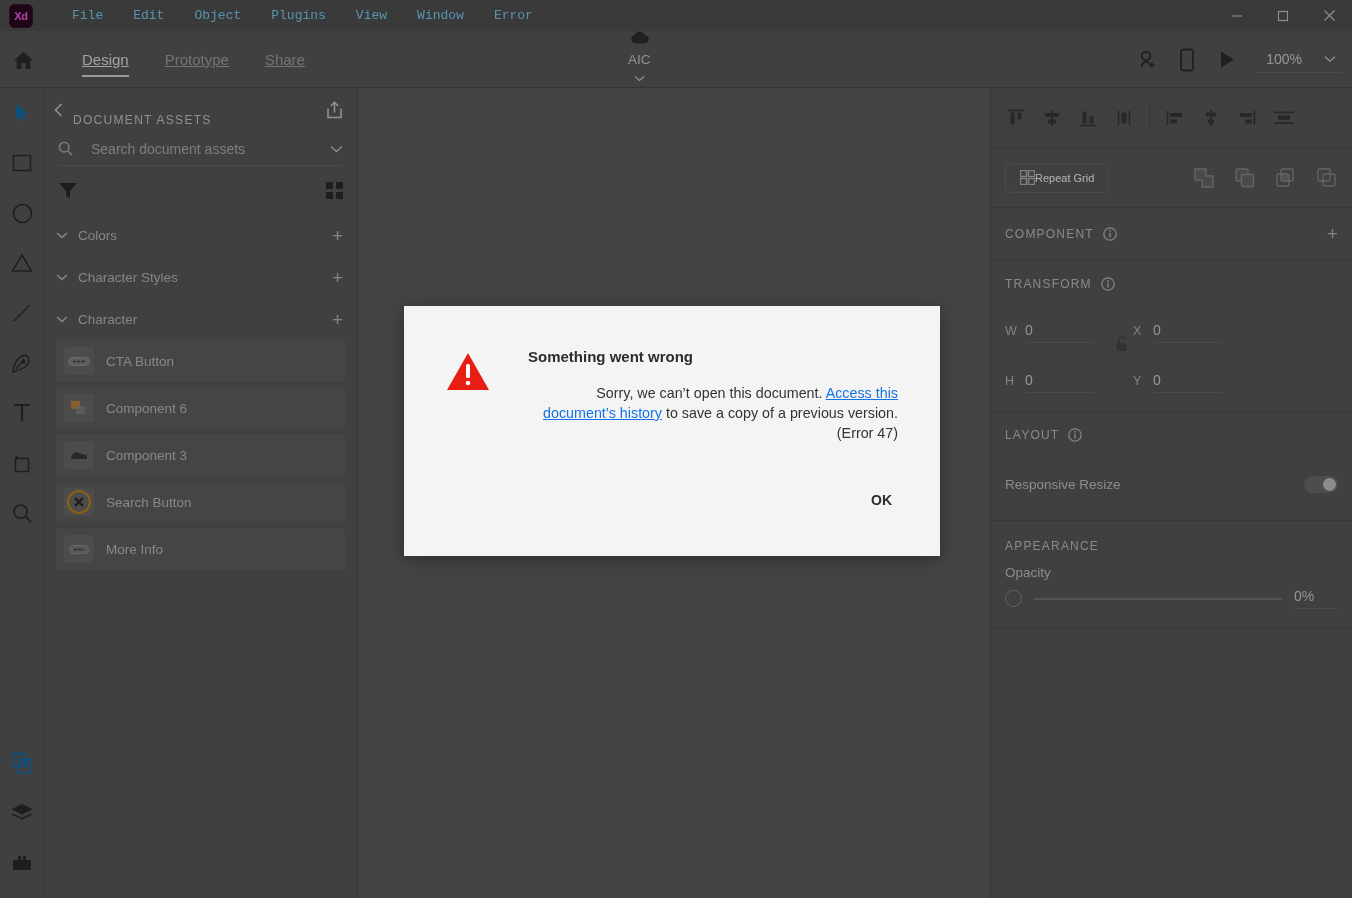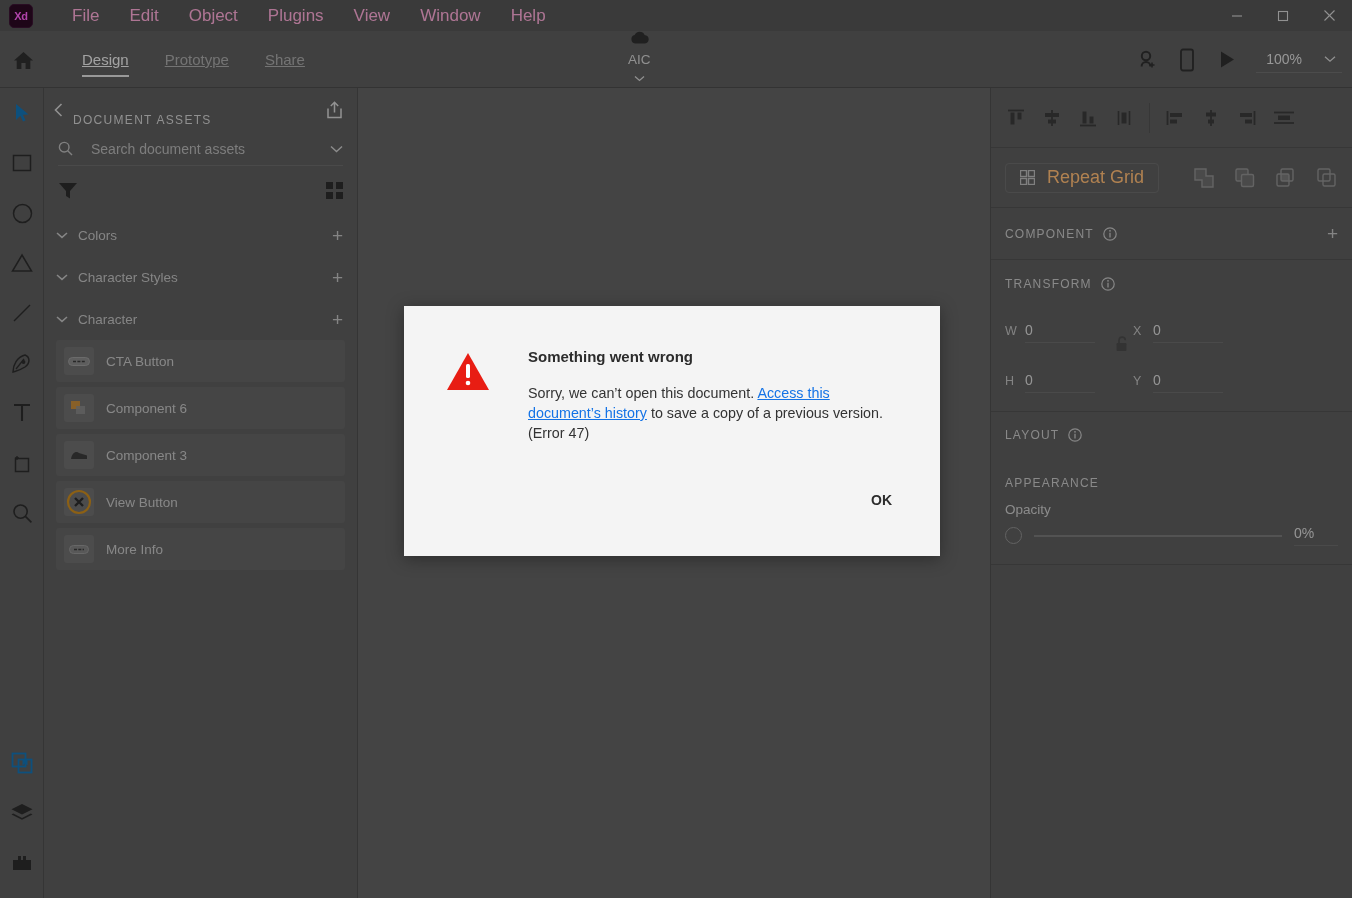--- a/index.html
+++ b/index.html
@@ -19,21 +19,21 @@
     display: flex; align-items: center;
   }
   .xd-logo {
     width: 24px; height: 24px; margin-left: 9px; border-radius: 5px;
     background: #2b0a23; border: 1px solid #3c1333;
     display: flex; align-items: center; justify-content: center;
     color: #ff61f6; font-size: 11px; font-weight: bold; letter-spacing: -0.3px;
   }
   .menu { display: flex; align-items: center; margin-left: 24px; }
   .menu-item {
-    color: #f9a8d4; font-size: 17px; padding: 5px 15px; cursor: default;
+    color: #7dd3fc; font-size: 13px; padding: 5px 15px; cursor: default; font-family: Liberation Mono, monospace;
   }
   .win-ctrls { position: absolute; right: 0; top: 0; display: flex; height: 31px; }
   .win-btn {
     width: 46px; height: 31px; display: flex; align-items: center; justify-content: center;
   }
   .win-btn svg { display: block; }
 
   
   .toolbar {
     position: absolute; top: 31px; left: 0; width: 1352px; height: 57px;
@@ -131,23 +131,23 @@
     position: absolute; top: 88px; right: 0; width: 362px; height: 810px;
     background: #5c5c5c; border-left: 1px solid #4d4d4d;
   }
   .prow {
     display: flex; align-items: center; height: 60px; padding: 0 14px;
     border-bottom: 1px solid #4f4f4f;
   }
   .align-group { display: flex; align-items: center; gap: 14px; }
   .align-sep { width: 1px; height: 30px; background: #4f4f4f; margin: 0 14px; }
   .repeat-grid {
-    display: flex; align-items: center; gap: 12px; padding: 0 14px;
+    display: flex; align-items: center; padding: 0 14px;
     height: 30px; border: 1px solid #6b6b6b; border-radius: 4px;
-    color: #fdba74; font-size: 18px;
+    color: #ffffff; font-size: 11px;
   }
   .bool-group { display: flex; align-items: center; gap: 19px; margin-left: auto; }
   .sect-head {
     display: flex; align-items: center; gap: 9px; height: 52px; padding: 0 14px;
     border-bottom: 1px solid #4f4f4f;
   }
   .sect-title { color: #c4c4c4; font-size: 12px; letter-spacing: 1.2px; }
   .sect-plus { margin-left: auto; color: #bdbdbd; font-size: 19px; font-weight: 300; }
   .transform-body { padding: 14px 14px 18px; border-bottom: 1px solid #4f4f4f; position: relative; }
   .xy-grid { display: grid; grid-template-columns: 104px 24px 1fr; row-gap: 20px; align-items: start; }
@@ -186,21 +186,21 @@
   }
   .dialog {
     position: absolute; left: 404px; top: 306px; width: 536px; height: 250px;
     background: #f4f4f4; box-shadow: 0 3px 16px rgba(0,0,0,0.35);
     padding: 0;
   }
   .dlg-inner { display: flex; padding: 42px 42px 0 42px; }
   .warn-icon { width: 46px; flex: 0 0 46px; padding-top: 4px; }
   .dlg-text { margin-left: 36px; flex: 1; }
   .dlg-title { color: #2c2c2c; font-size: 15px; font-weight: bold; margin-bottom: 18px; }
-  .dlg-body { color: #333; font-size: 14.3px; line-height: 20px; }
+  .dlg-body { color: #333; font-size: 14.3px; line-height: 20px; text-align: right; }
   .dlg-link { color: #1473e6; text-decoration: underline; cursor: pointer; }
   .dlg-actions {
     position: absolute; right: 42px; bottom: 44px;
   }
   .ok-btn {
     color: #2c2c2c; font-size: 14px; font-weight: bold; background: transparent;
     border: 0; cursor: pointer; font-family: "Liberation Sans", sans-serif;
     padding: 4px 6px;
   }
   svg { display: block; }
@@ -212,21 +212,21 @@
 
   <div class="titlebar">
     <div class="xd-logo">Xd</div>
     <div class="menu">
       <div class="menu-item">File</div>
       <div class="menu-item">Edit</div>
       <div class="menu-item">Object</div>
       <div class="menu-item">Plugins</div>
       <div class="menu-item">View</div>
       <div class="menu-item">Window</div>
-      <div class="menu-item">Help</div>
+      <div class="menu-item">Error</div>
     </div>
     <div class="win-ctrls">
       <div class="win-btn">
         <svg width="12" height="12" viewBox="0 0 12 12">
             <line x1="1" y1="6" x2="11" y2="6" stroke="#d0d0d0" stroke-width="1.1"></line>
           </svg>
       </div>
       <div class="win-btn">
         <svg width="12" height="12" viewBox="0 0 12 12">
             <rect x="1.5" y="1.5" width="9" height="9" fill="none" stroke="#d0d0d0" stroke-width="1.1"></rect>
@@ -471,21 +471,21 @@
         </div>
         <div class="comp-label">Component 3</div>
       </div>
       <div class="comp-row">
         <div class="comp-thumb">
           <svg width="26" height="26" viewBox="0 0 26 26">
               <circle cx="13" cy="13" r="11" fill="none" stroke="#c98a1e" stroke-width="2.2"></circle>
               <path d="M9 9 L17 17 M17 9 L9 17" stroke="#2c2c2c" stroke-width="2.4"></path>
             </svg>
         </div>
-        <div class="comp-label">View Button</div>
+        <div class="comp-label">Search Button</div>
       </div>
       <div class="comp-row">
         <div class="comp-thumb">
           <svg width="22" height="9" viewBox="0 0 22 9">
               <rect x="1.5" y="0.5" width="19" height="8" rx="4" fill="#7e7e7e" stroke="#949494"></rect>
               <line x1="6" y1="4.5" x2="16" y2="4.5" stroke="#3a3a3a" stroke-width="1.3" stroke-dasharray="3 1.3"></line>
             </svg>
         </div>
         <div class="comp-label">More Info</div>
       </div>
@@ -656,20 +656,26 @@
       <span class="sect-title">LAYOUT</span>
       <span>
         <svg width="14" height="14" viewBox="0 0 14 14">
             <circle cx="7" cy="7" r="6.2" fill="none" stroke="#c0c0c0" stroke-width="1.2"></circle>
             <circle cx="7" cy="3.8" r="0.9" fill="#c0c0c0"></circle>
             <line x1="7" y1="5.8" x2="7" y2="10.5" stroke="#c0c0c0" stroke-width="1.3"></line>
           </svg>
       </span>
     </div>
 
+    <div class="layout-body">
+      <div class="layout-row">
+        <span class="layout-label">Responsive Resize</span>
+        <span class="toggle"></span>
+      </div>
+    </div>
 
     <div class="appearance-body">
       <div class="sect-title" style="padding-top:8px;">APPEARANCE</div>
       <div class="op-label">Opacity</div>
       <div class="op-row">
         <span class="op-knob"></span>
         <span class="op-track"></span>
         <span class="op-val">0%</span>
       </div>
     </div>

